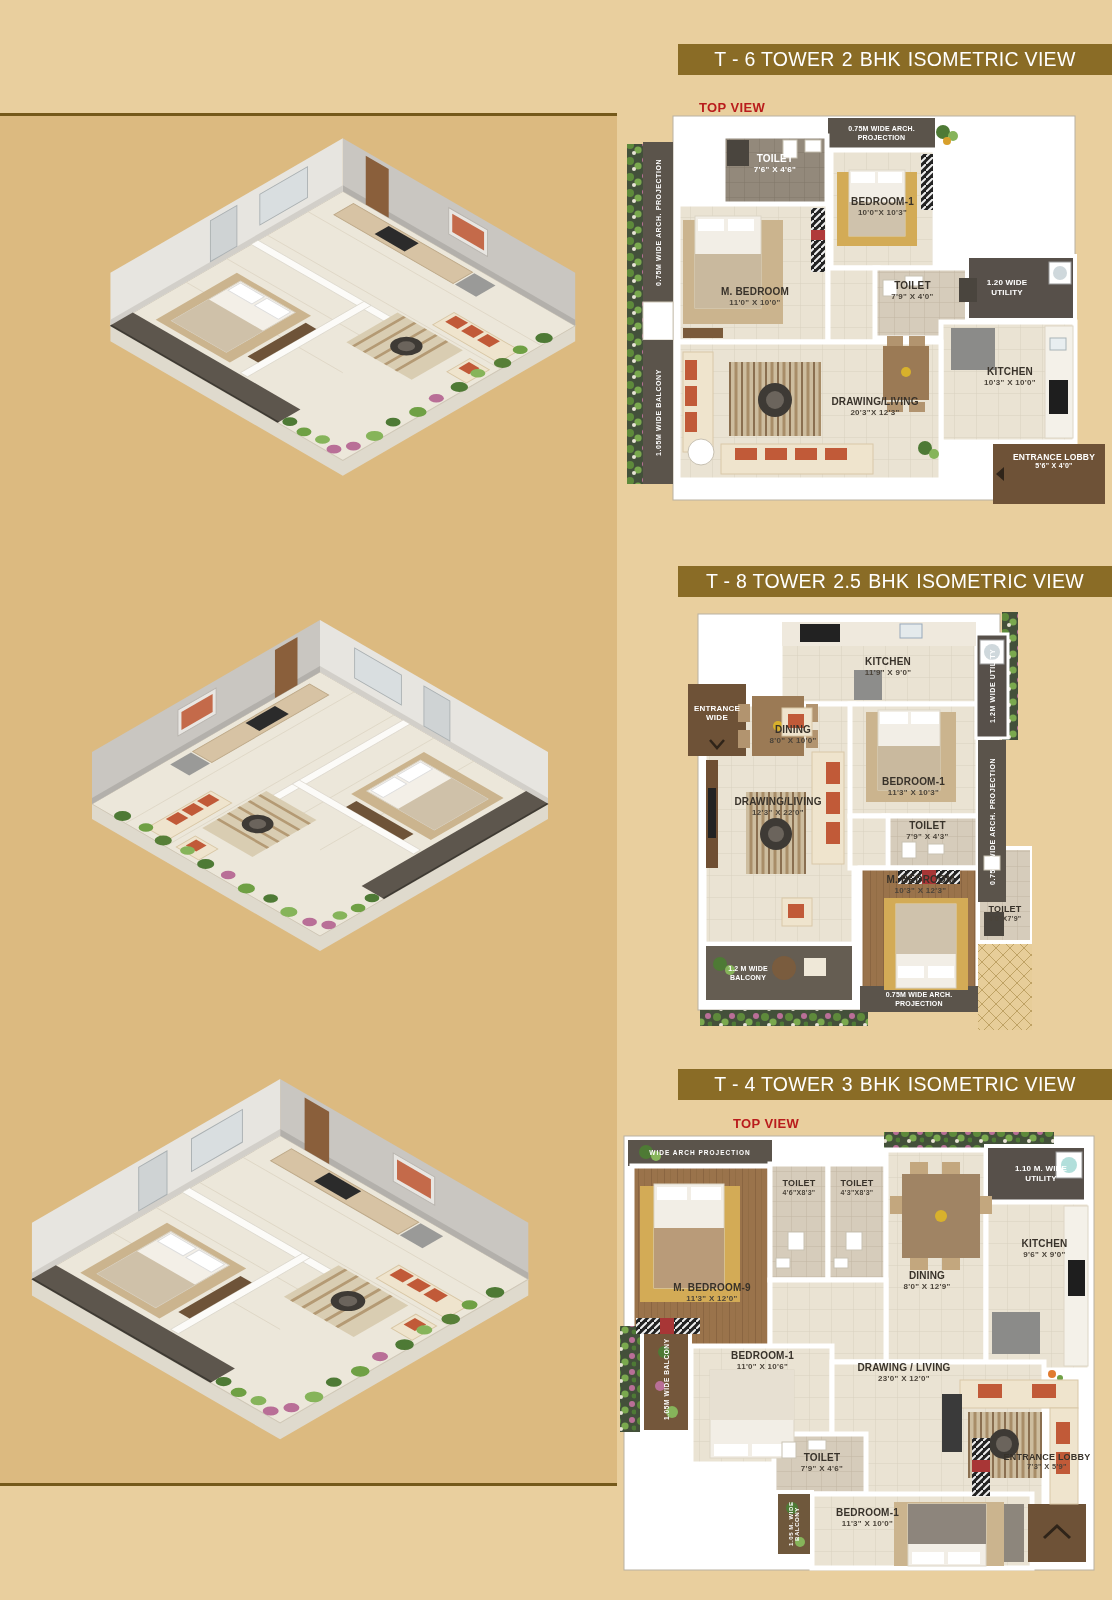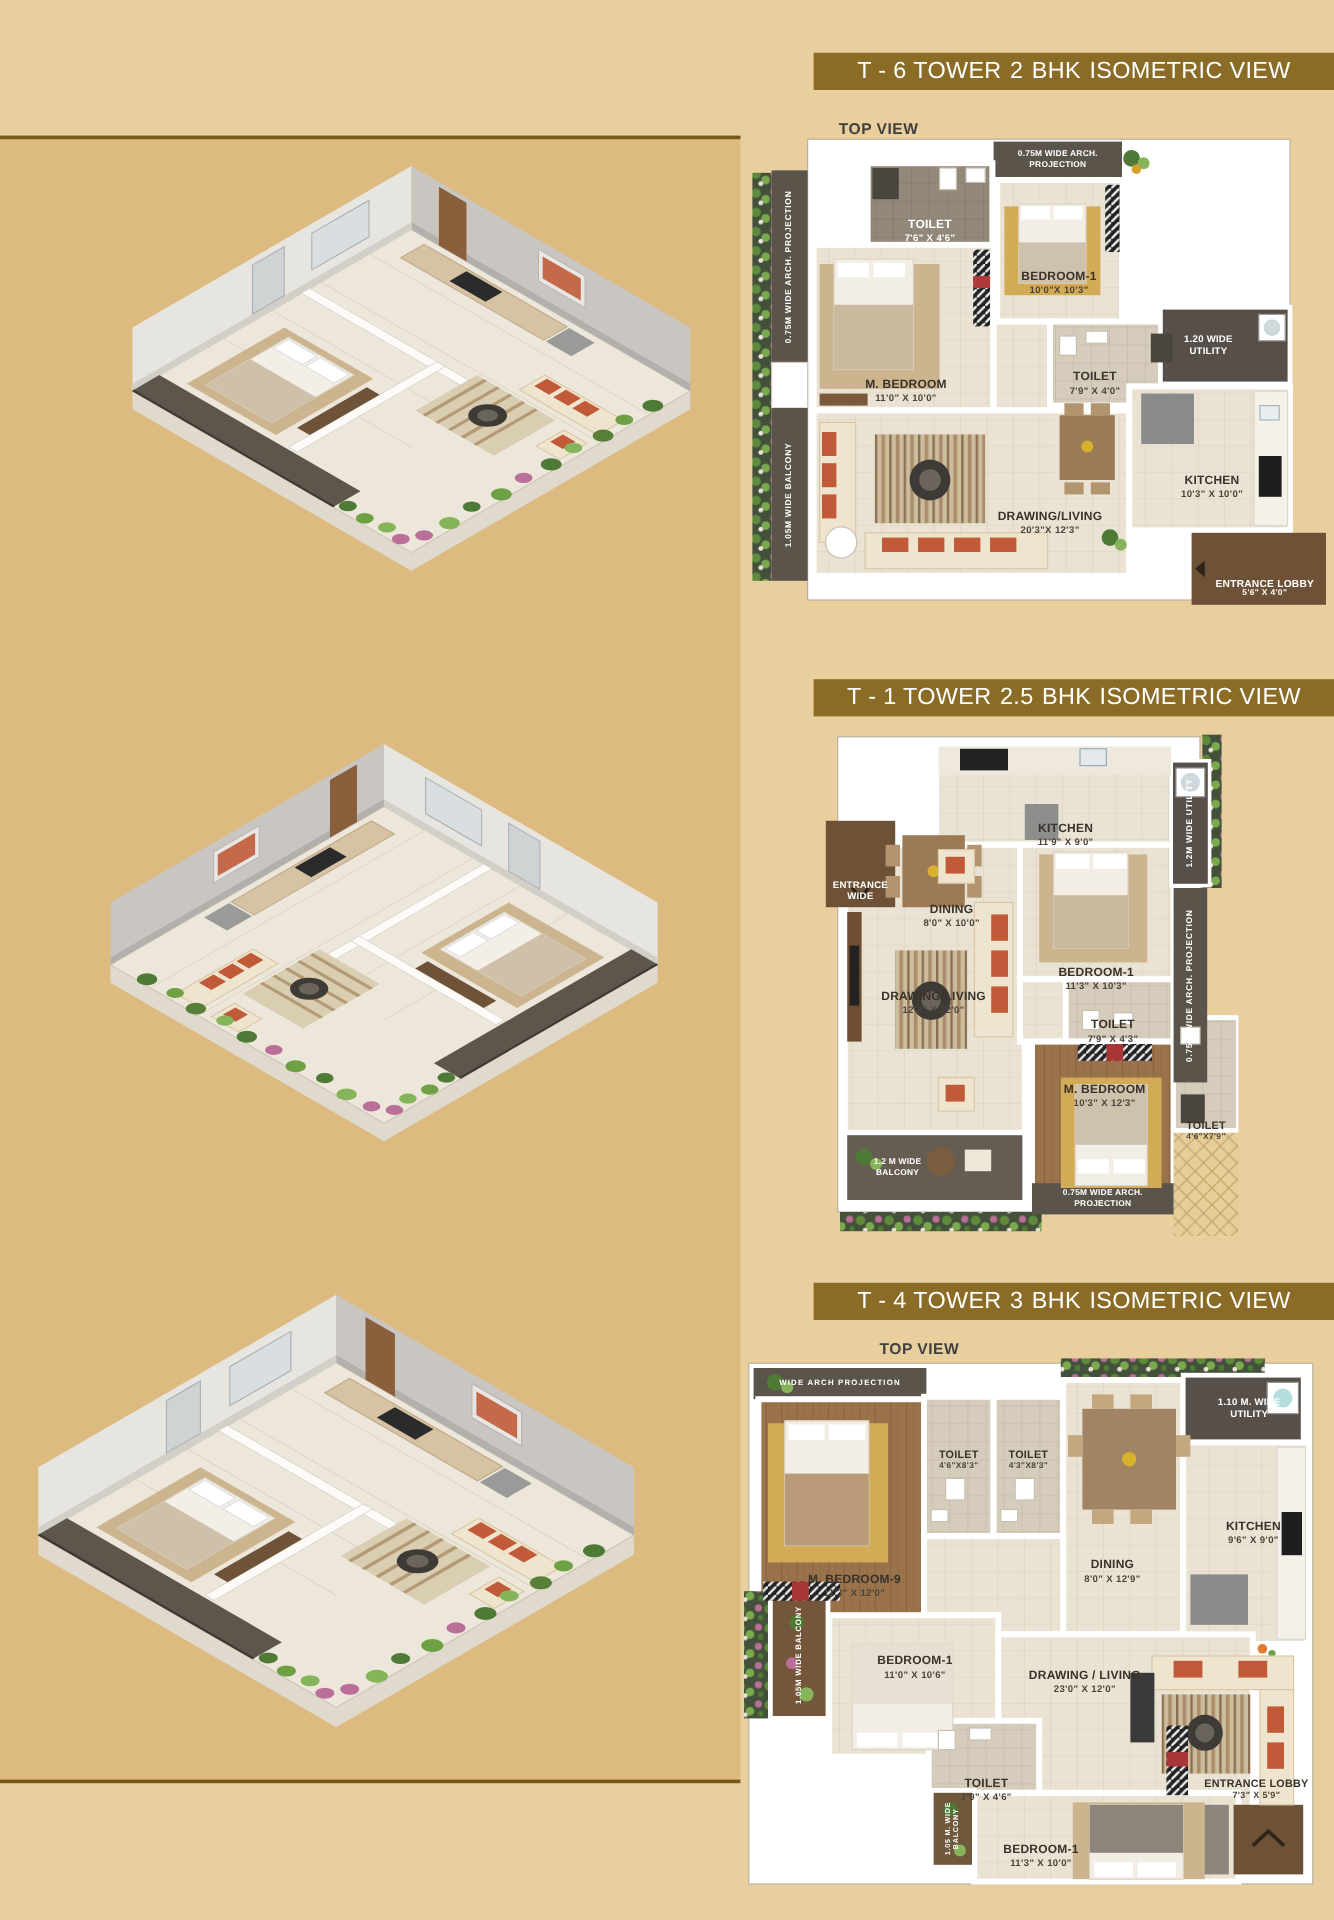--- a/index.html
+++ b/index.html
@@ -6,25 +6,25 @@
   .page{position:relative;width:1112px;height:1600px;background:#e9cf9e;overflow:hidden;
         font-family:"Liberation Sans",sans-serif;}
   .panel{position:absolute;left:0;top:113px;width:617px;height:1367px;background:#dcba80;
          border-top:3px solid #75591a;border-bottom:3px solid #75591a;}
   .iso{position:absolute;}
   .banner{position:absolute;left:678px;width:434px;height:31px;background:#8a6c26;color:#fff;
           display:flex;align-items:center;justify-content:center;gap:7px;font-size:19.5px;
           letter-spacing:.3px;white-space:nowrap;}
   .banner .bld{font-weight:400;}
   .banner .lgt{font-weight:400;}
-  .topview{position:absolute;font-size:13px;font-weight:800;color:#404040;letter-spacing:.4px;}
+  .topview{position:absolute;font-size:13px;font-weight:800;color:#b91c1c;letter-spacing:.4px;}
   .plan{position:absolute;}
   .plan svg{position:absolute;left:0;top:0;}
   .rl{position:absolute;text-align:center;color:#38322a;line-height:1.18;z-index:5;}
-  .rl .nm{display:block;font-size:10px;font-weight:800;letter-spacing:.2px;white-space:nowrap;margin-top:29px;}
+  .rl .nm{display:block;font-size:10px;font-weight:800;letter-spacing:.2px;white-space:nowrap;}
   .rl .dm{display:block;font-size:8px;font-weight:700;color:#4b443a;letter-spacing:.3px;white-space:nowrap;}
   .rl.wt .nm,.rl.wt .dm{color:#fff;}
   .rl.wrap .nm{white-space:normal;}
   .sl{position:absolute;display:flex;flex-direction:column;align-items:center;justify-content:center;
       color:#fff;font-weight:700;text-align:center;z-index:5;line-height:1.3;}
   .sl span{font-size:7px;letter-spacing:.2px;}
   .vl{position:absolute;display:flex;align-items:center;justify-content:center;color:#fff;
       font-weight:700;font-size:7px;letter-spacing:.6px;writing-mode:vertical-rl;
       transform:rotate(180deg);text-align:center;z-index:5;}
 </style>
@@ -153,21 +153,21 @@
       </svg>
   </div>
 
   <div class="banner" style="top:44px">
     <span class="bld">T - 6 TOWER</span>
     <span class="lgt">2</span>
     <span class="bld">BHK</span>
     <span class="lgt">ISOMETRIC VIEW</span>
   </div>
   <div class="banner" style="top:566px">
-    <span class="bld">T - 1 TOWER</span>
+    <span class="bld">T - 8 TOWER</span>
     <span class="lgt">2.5</span>
     <span class="bld">BHK</span>
     <span class="lgt">ISOMETRIC VIEW</span>
   </div>
   <div class="banner" style="top:1069px">
     <span class="bld">T - 4 TOWER</span>
     <span class="bld">3</span>
     <span class="bld">BHK</span>
     <span class="lgt">ISOMETRIC VIEW</span>
   </div>

